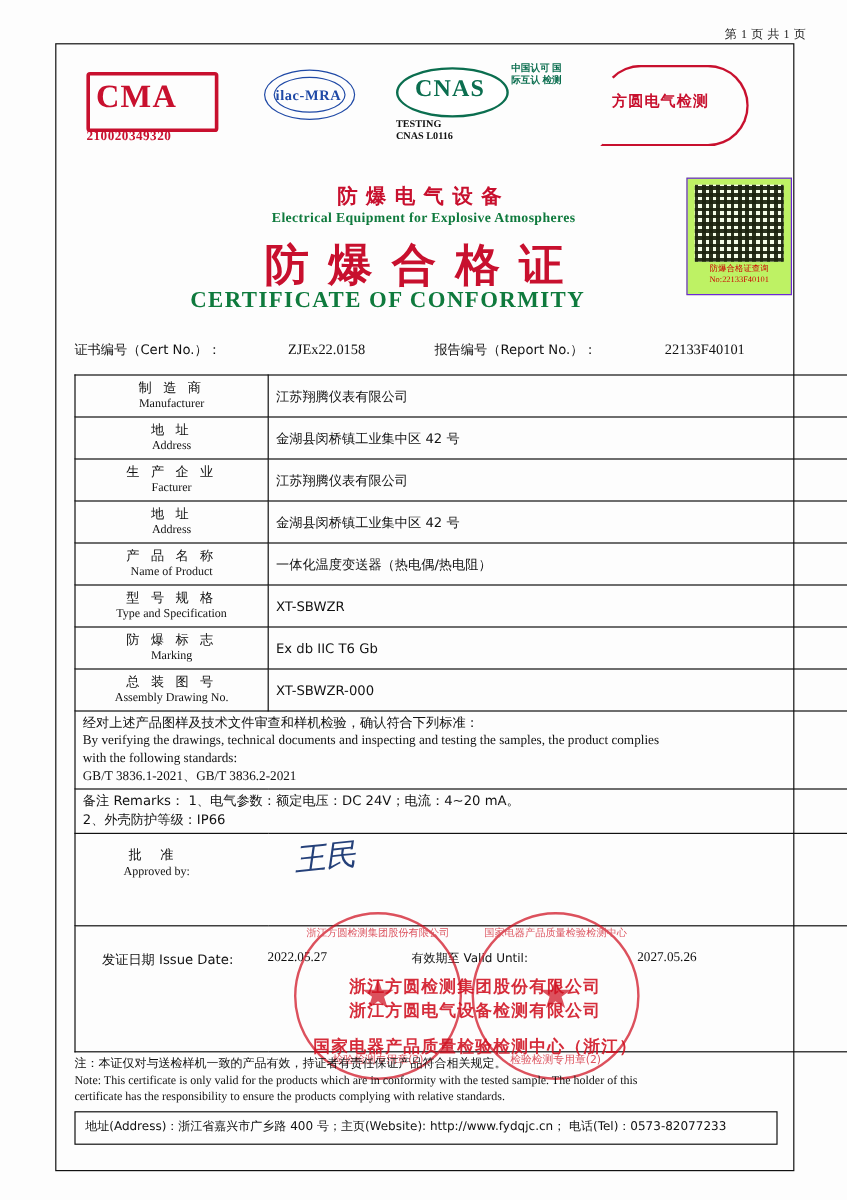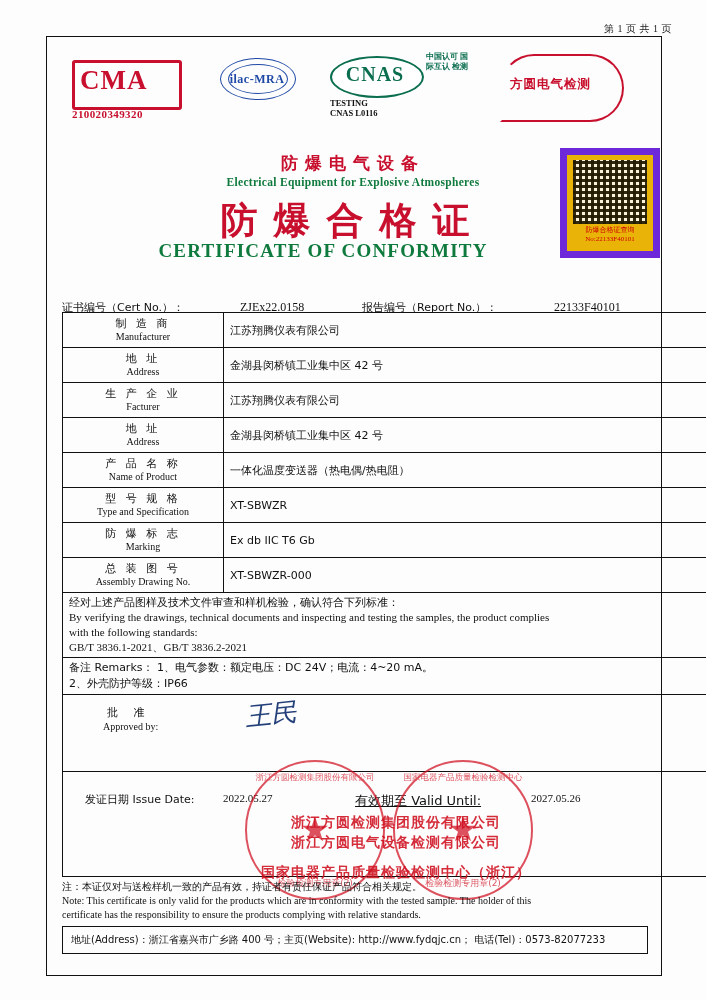--- a/index.html
+++ b/index.html
@@ -94,22 +94,22 @@
     border:2.5px solid #c8102e;border-radius:60px 60px 60px 0;
     border-left-color:transparent;
   }
   .fy-txt{
     position:absolute;left:18px;top:24px;width:120px;
     font-size:12.5px;color:#c8102e;font-weight:bold;letter-spacing:1px;
   }
   
   .qrbox{
     position:absolute;right:46px;top:148px;width:86px;height:96px;
-    border:7px solid #6d28d9;
-    background:#eab308;
+    border:1px solid #6d28d9;
+    background:#bef264;
   }
   .qr{
     position:absolute;left:6px;top:5px;width:74px;height:64px;
     background:
       repeating-linear-gradient(90deg,#111 0 3px,#fff 3px 6px),
       repeating-linear-gradient(0deg,#111 0 3px,#fff 3px 6px);
     background-blend-mode:multiply;
     opacity:0.85;
   }
   .qr-l1{position:absolute;left:0;top:70px;width:86px;text-align:center;font-size:7px;color:#c00;}
@@ -130,21 +130,20 @@
     font-family:"DejaVu Sans",sans-serif;
   }
   .t-en-big{
     position:absolute;left:0;top:240px;width:646px;text-align:center;
     font-size:19px;font-weight:bold;color:#0f7a3d;letter-spacing:1.2px;
   }
   
   .numrow{
     position:absolute;left:62px;top:282px;width:586px;height:20px;
     font-size:11.5px;
-    margin-top:16px;
   }
   .numrow .lbl{position:absolute;font-family:"DejaVu Sans",sans-serif;font-size:11px;}
   .numrow .val{position:absolute;font-family:"Liberation Serif",serif;font-size:12px;}
   
   .tbl{
     position:absolute;left:62px;top:312px;width:656px;
     border:1px solid #eab308;border-collapse:collapse;
   }
   .tbl td{
     border:1px solid #111;
@@ -192,23 +191,22 @@
     height:100px;position:relative;
   }
   .datecell .issue{
     position:absolute;left:22px;top:20px;font-size:11px;
     font-family:"DejaVu Sans",sans-serif;
   }
   .datecell .issueval{
     position:absolute;left:160px;top:20px;font-size:11px;
   }
   .datecell .valid{
-    position:absolute;left:292px;top:20px;font-size:13px;
-    font-family:"DejaVu Sans",sans-serif;
-    text-decoration:underline;
+    position:absolute;left:280px;top:20px;font-size:10px;
+    font-family:"DejaVu Sans",sans-serif;
   }
   .datecell .validval{
     position:absolute;left:468px;top:20px;font-size:11px;
   }
   
   .redline{
     position:absolute;width:100%;text-align:center;
     color:#d01020;font-weight:bold;
     font-family:"DejaVu Sans",sans-serif;
     opacity:0.88;

